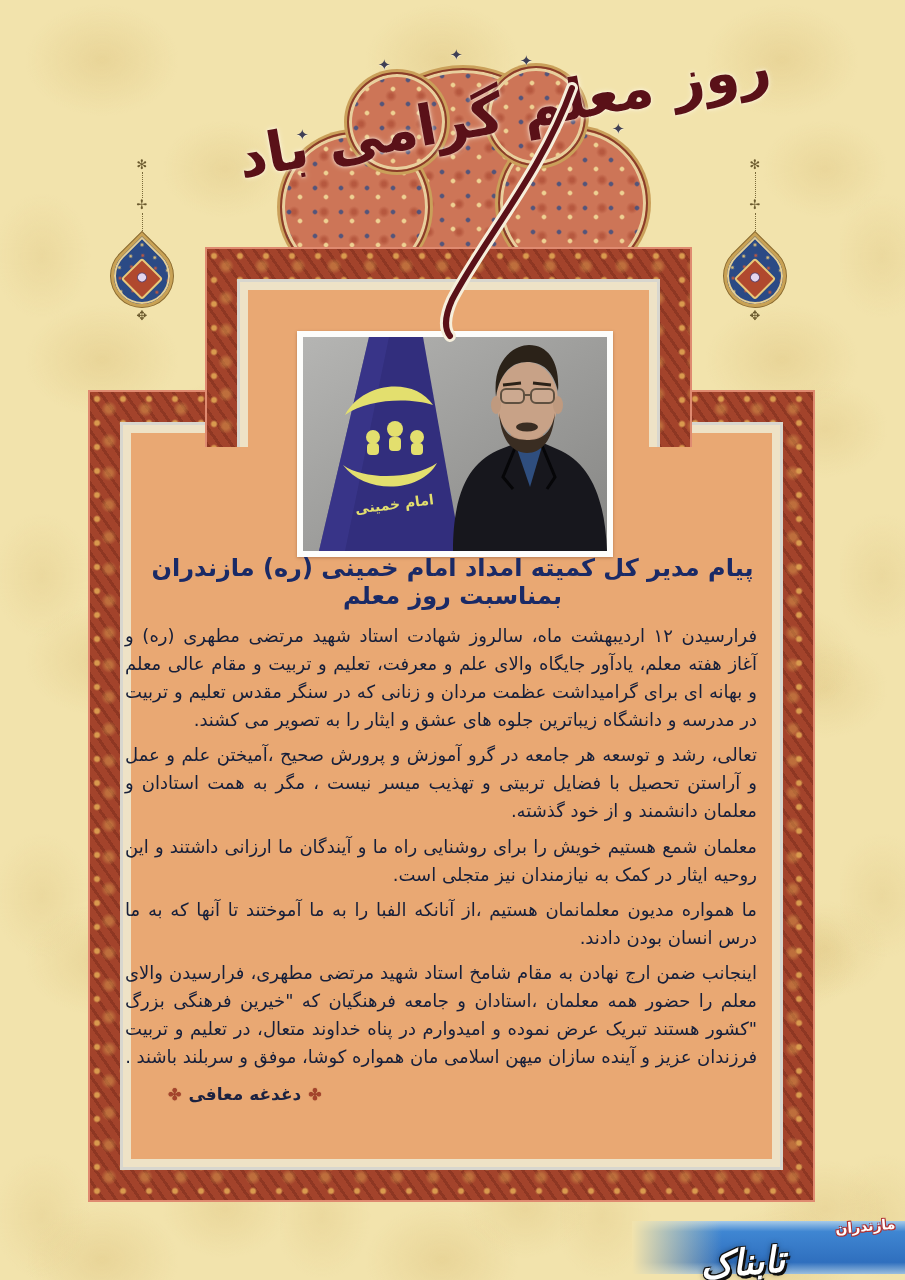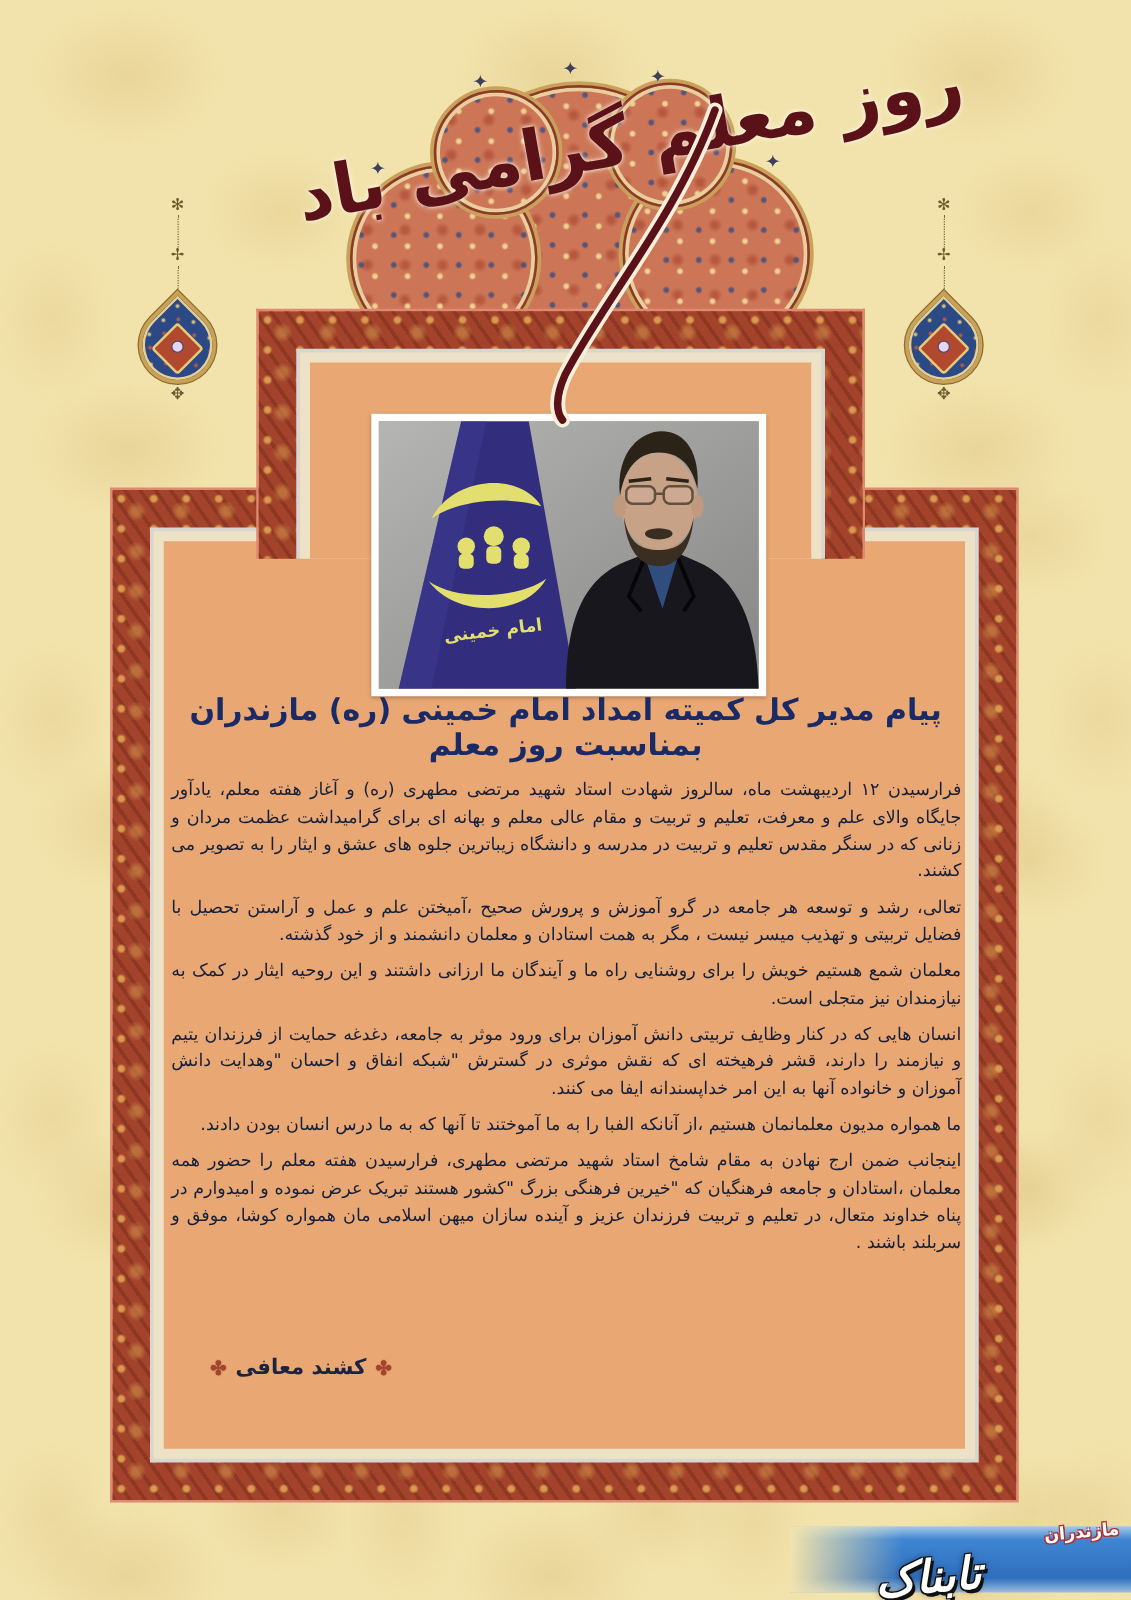--- a/index.html
+++ b/index.html
@@ -81,22 +81,22 @@
   .fcontent{box-sizing:border-box;width:100%;height:100%;background:#e9a873;}
   
   .photo{position:absolute;left:297px;top:331px;width:304px;height:214px;border:6px solid #fdfdfb;
          box-shadow:0 1px 3px rgba(90,40,20,.35);z-index:4;background:#999;}
   
   .title{
     position:absolute;left:135px;top:554px;width:635px;z-index:4;
     text-align:center;font-weight:bold;font-size:24px;color:#1a2a66;
   }
   .body-text{
-    position:absolute;left:137px;top:622px;width:632px;z-index:4;
-    direction:rtl;text-align:justify;font-size:14px;line-height:1.56;color:#161f3a;
+    position:absolute;left:125px;top:622px;width:632px;z-index:4;
+    direction:rtl;text-align:justify;font-size:18px;line-height:1.56;color:#161f3a;
   }
   .body-text p{margin:0 0 7px 0;}
   .signature{
     position:absolute;left:168px;top:1084px;z-index:4;display:flex;align-items:center;gap:7px;
     font-size:17px;font-weight:bold;color:#1c2240;direction:rtl;
   }
   .sig-orn{color:#a5432c;font-size:16px;text-shadow:0 0 1px #7a2d18;}
   
   .wm-bar{
     position:absolute;left:632px;top:1221px;width:273px;height:53px;z-index:7;
@@ -222,28 +222,27 @@
       </g>
     </svg>
   </div>
 
   <div class="title">پیام مدیر کل کمیته امداد امام خمینی (ره) مازندران بمناسبت روز معلم</div>
 
   <div class="body-text">
     <p>فرارسیدن ۱۲ اردیبهشت ماه، سالروز شهادت استاد شهید مرتضی مطهری (ره) و آغاز هفته معلم، یادآور جایگاه والای علم و معرفت، تعلیم و تربیت و مقام عالی معلم و بهانه ای برای گرامیداشت عظمت مردان و زنانی که در سنگر مقدس تعلیم و تربیت در مدرسه و دانشگاه زیباترین جلوه های عشق و ایثار را به تصویر می کشند.</p>
     <p>تعالی، رشد و توسعه هر جامعه در گرو آموزش و پرورش صحیح ،آمیختن علم و عمل و آراستن تحصیل با فضایل تربیتی و تهذیب میسر نیست ، مگر به همت استادان و معلمان دانشمند و از خود گذشته.</p>
     <p>معلمان شمع هستیم خویش را برای روشنایی راه ما و آیندگان ما ارزانی داشتند و این روحیه ایثار در کمک به نیازمندان نیز متجلی است.</p>
-    <p>انسان هایی که در کنار وظایف تربیتی دانش آموزان برای ورود موثر به جامعه، دغدغه حمایت از فرزندان یتیم و نیازمند را دارند، قشر فرهیخته ای که نقش موثری در گسترش "شبکه انفاق و احسان "وهدایت دانش آموزان و خانواده آنها به این امر خداپسندانه ایفا می کنند.</p>
     <p>ما همواره مدیون معلمانمان هستیم ،از آنانکه الفبا را به ما آموختند تا آنها که به ما درس انسان بودن دادند.</p>
-    <p>اینجانب ضمن ارج نهادن به مقام شامخ استاد شهید مرتضی مطهری، فرارسیدن هفته معلم را حضور همه معلمان ،استادان و جامعه فرهنگیان که "خیرین فرهنگی بزرگ "کشور هستند تبریک عرض نموده و امیدوارم در پناه خداوند متعال، در تعلیم و تربیت فرزندان عزیز و آینده سازان میهن اسلامی مان همواره کوشا، موفق و سربلند باشند .</p>
+    <p>اینجانب ضمن ارج نهادن به مقام شامخ استاد شهید مرتضی مطهری، فرارسیدن والای معلم را حضور همه معلمان ،استادان و جامعه فرهنگیان که "خیرین فرهنگی بزرگ "کشور هستند تبریک عرض نموده و امیدوارم در پناه خداوند متعال، در تعلیم و تربیت فرزندان عزیز و آینده سازان میهن اسلامی مان همواره کوشا، موفق و سربلند باشند .</p>
   </div>
 
   <div class="signature">
     <span class="sig-orn">✤</span>
-    <span>کشند معافی</span>
+    <span>دغدغه معافی</span>
     <span class="sig-orn">✤</span>
   </div>
 
   <div class="wm-bar">
     <div class="wm-inner">
       <span class="wm-brand">تابناک</span>
       <span class="wm-region">مازندران</span>
     </div>
   </div>
 

